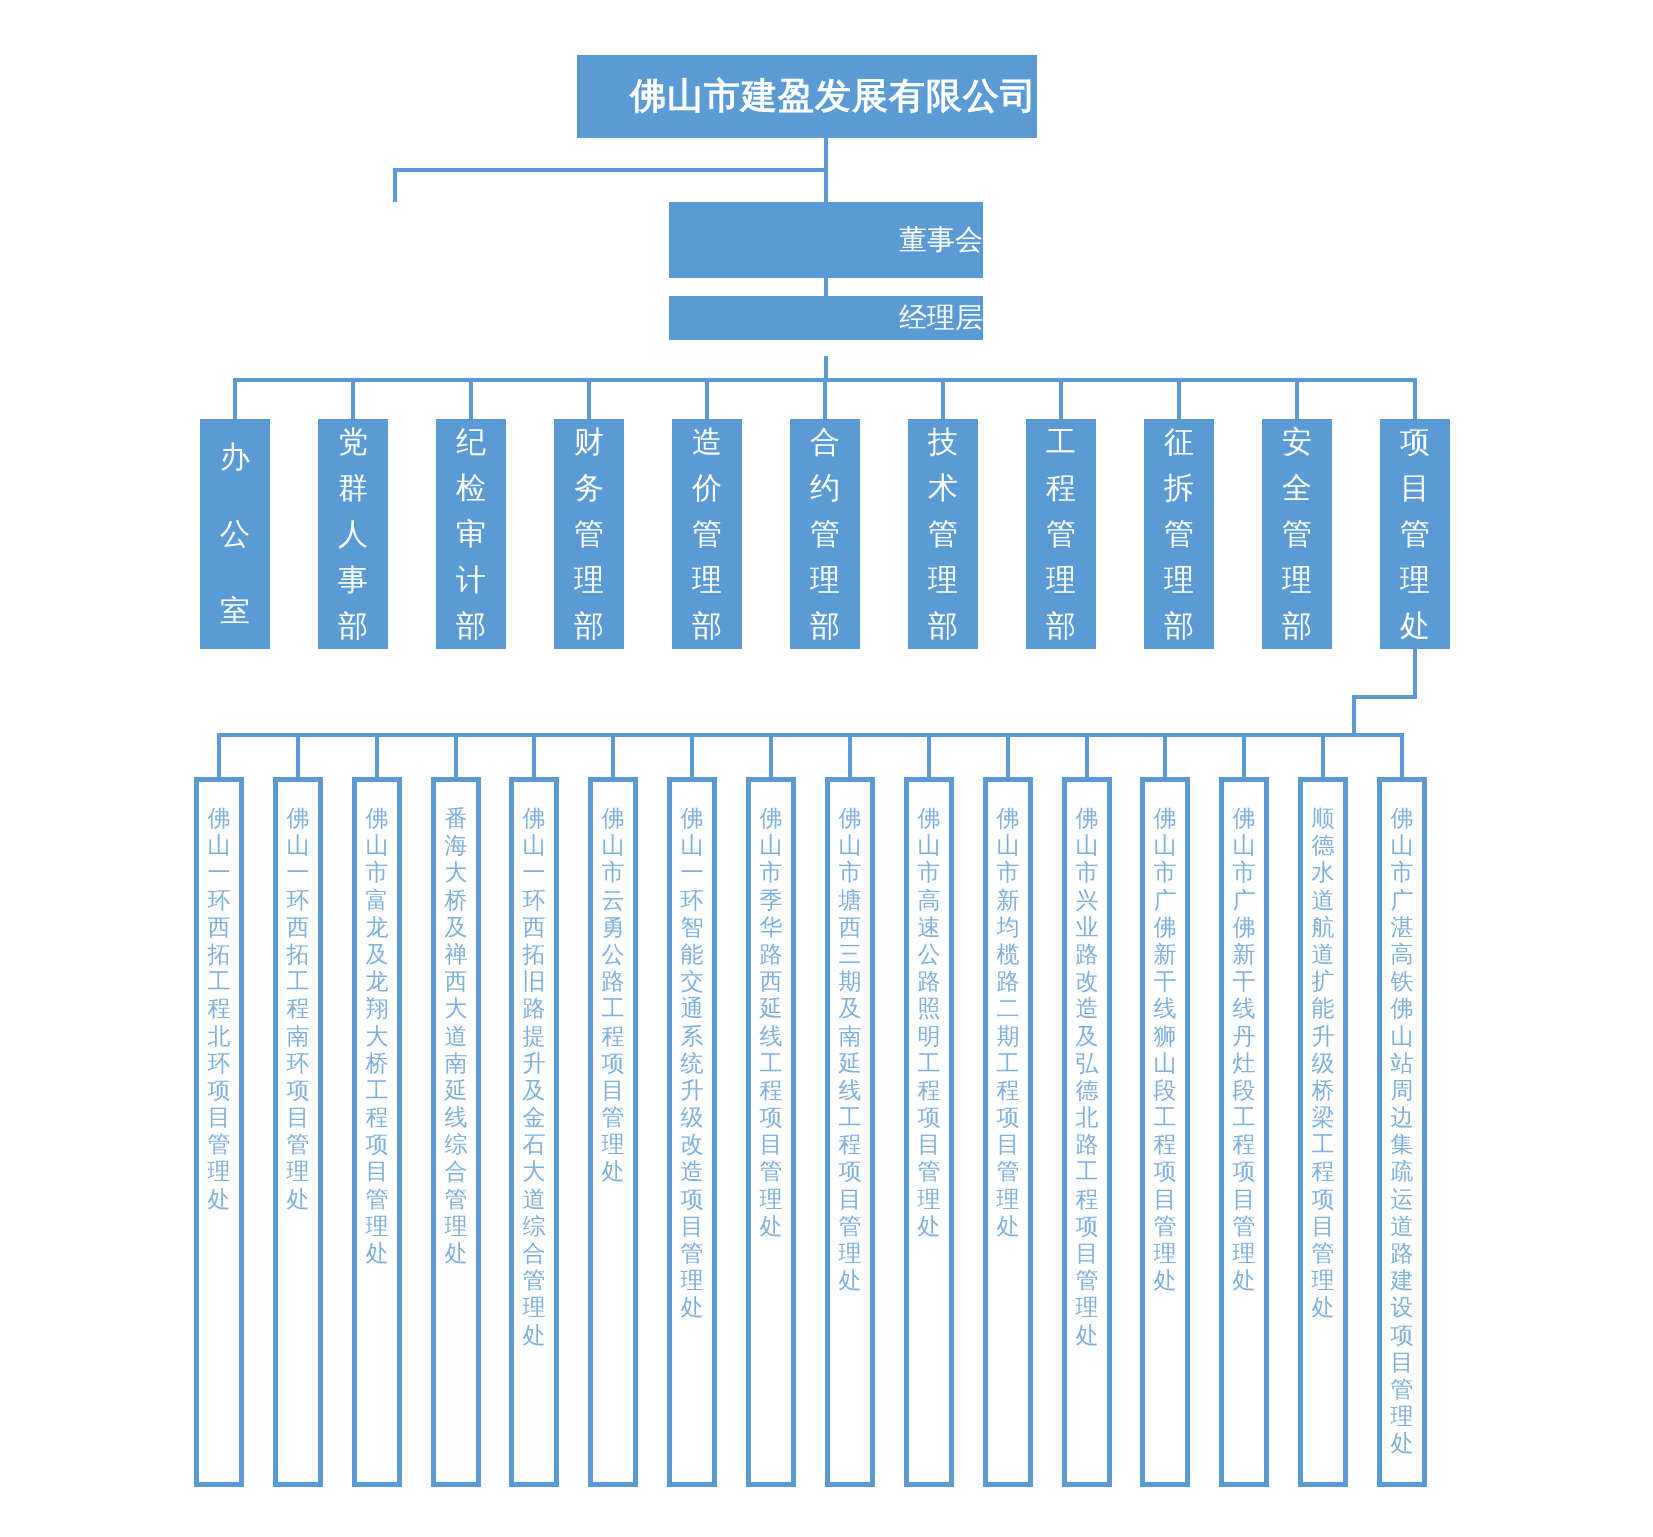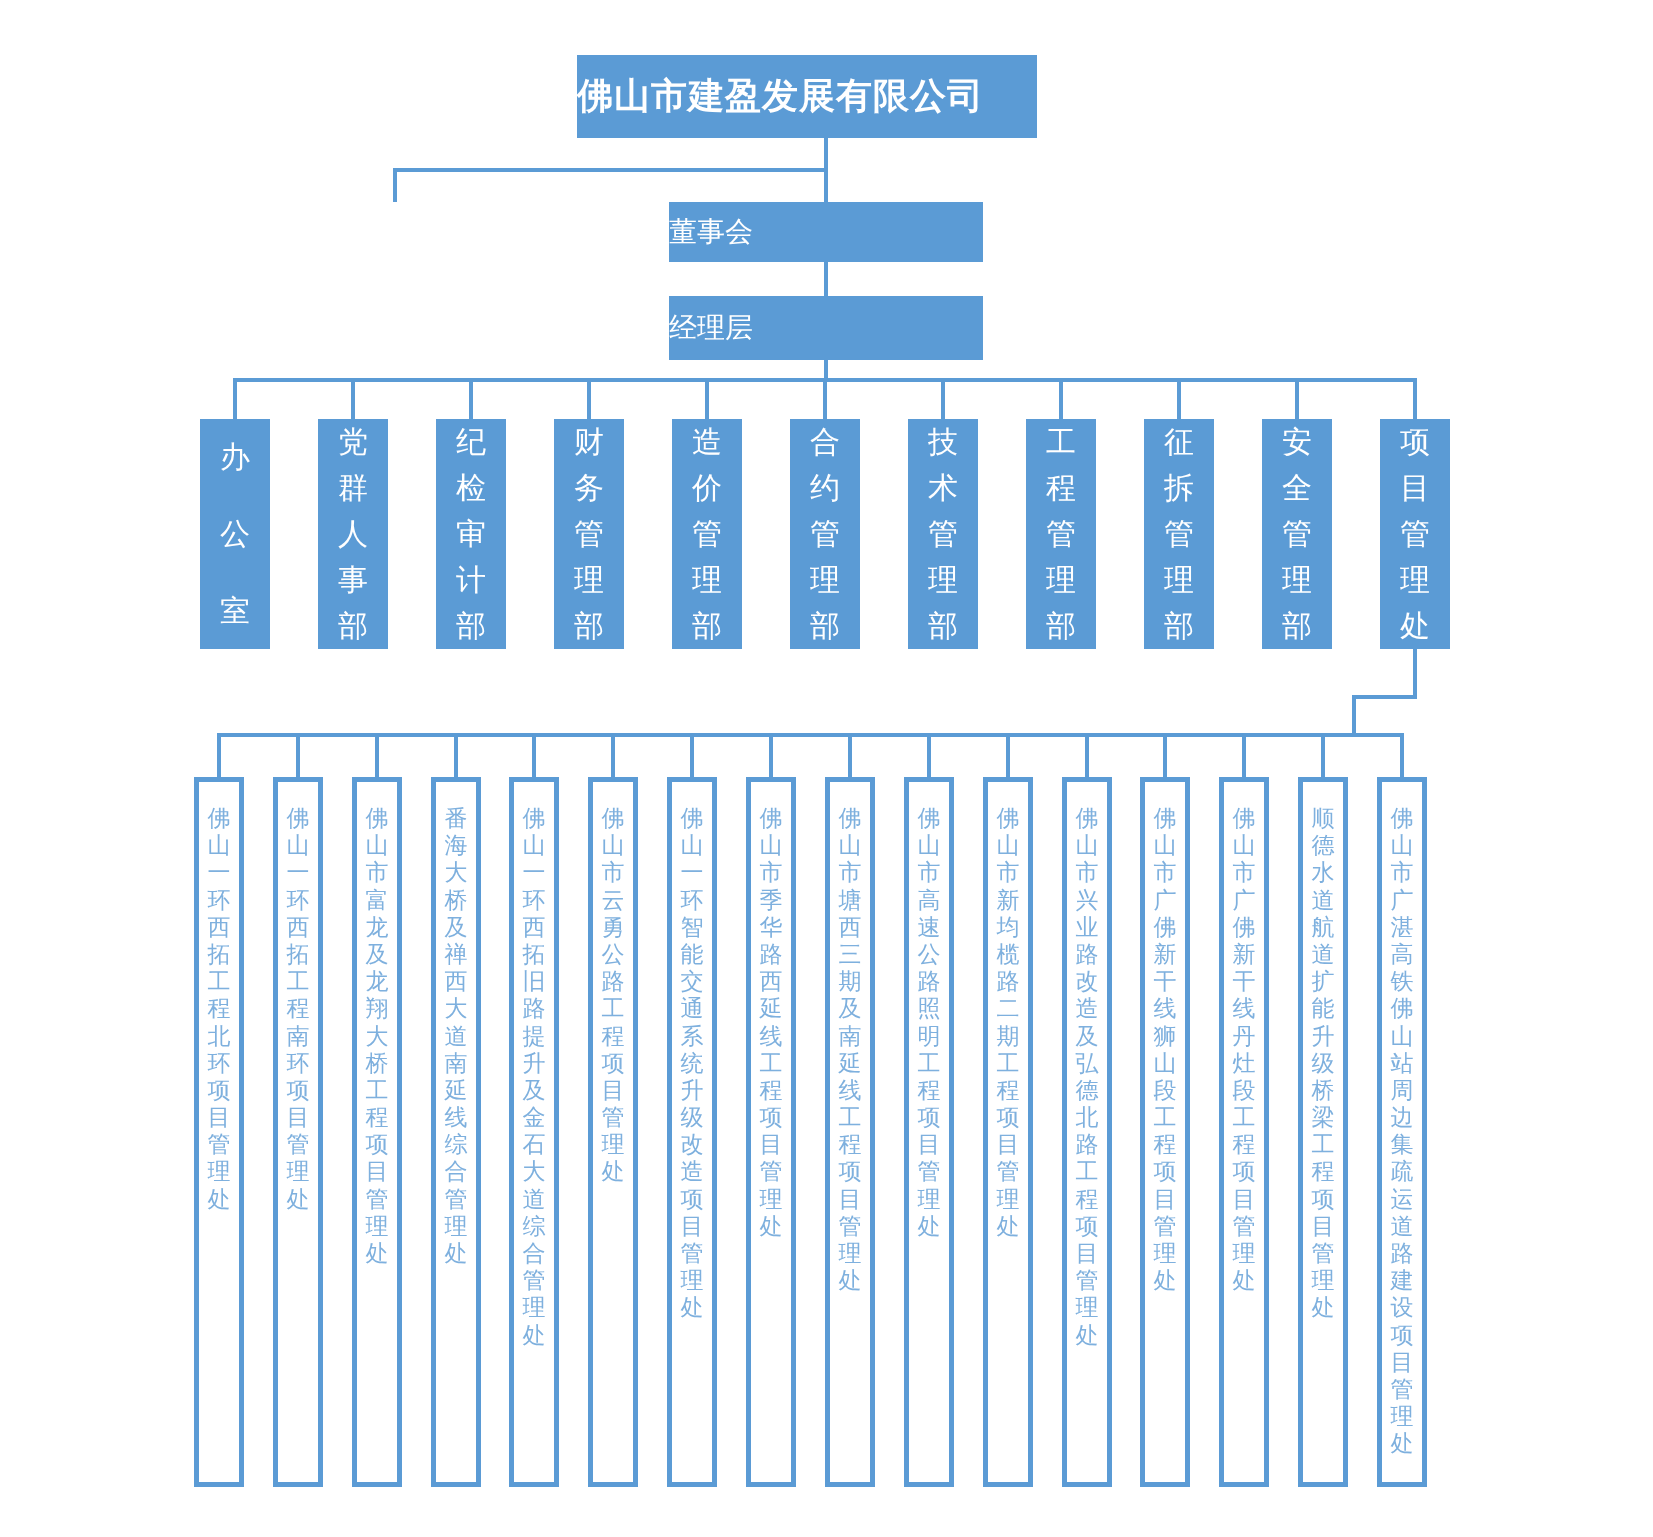--- a/index.html
+++ b/index.html
@@ -7,28 +7,28 @@
     position:relative;
     width:1653px; height:1537px;
     background:var(--bg,#fff);
     font-family:"Liberation Serif","DejaVu Serif",serif;
     overflow:hidden;
   }
   .hbox {
     position:absolute;
     background:var(--fill,#5B9BD5);
     color:var(--node-text,#fff);
-    display:flex; align-items:center; justify-content:flex-start;
+    display:flex; align-items:center; justify-content:flex-end;
     box-sizing:border-box;
     white-space:nowrap;
   }
   #root-box { left:577px; top:55px; width:460px; height:83px; font-size:36px; font-weight:bold; letter-spacing:1px; }
   #party-box { left:238px; top:202px; width:314px; height:60px; font-size:28px; }
-  #board-box { left:669px; top:202px; width:314px; height:60px; font-size:28px; }
-  #mgmt-box  { left:669px; top:296px; width:314px; height:64px; font-size:28px; }
+  #board-box { left:669px; top:202px; width:314px; height:76px; font-size:28px; }
+  #mgmt-box  { left:669px; top:296px; width:314px; height:44px; font-size:28px; }
   .line { position:absolute; background:var(--line,#5B9BD5); }
   .dept {
     position:absolute;
     top:419px; width:70px; height:230px;
     background:var(--fill,#5B9BD5);
     color:var(--node-text,#fff);
     display:flex; flex-direction:column;
     box-sizing:border-box;
   }
   .dept span { flex:1; display:flex; align-items:center; justify-content:center; font-size:30px; line-height:1; }

